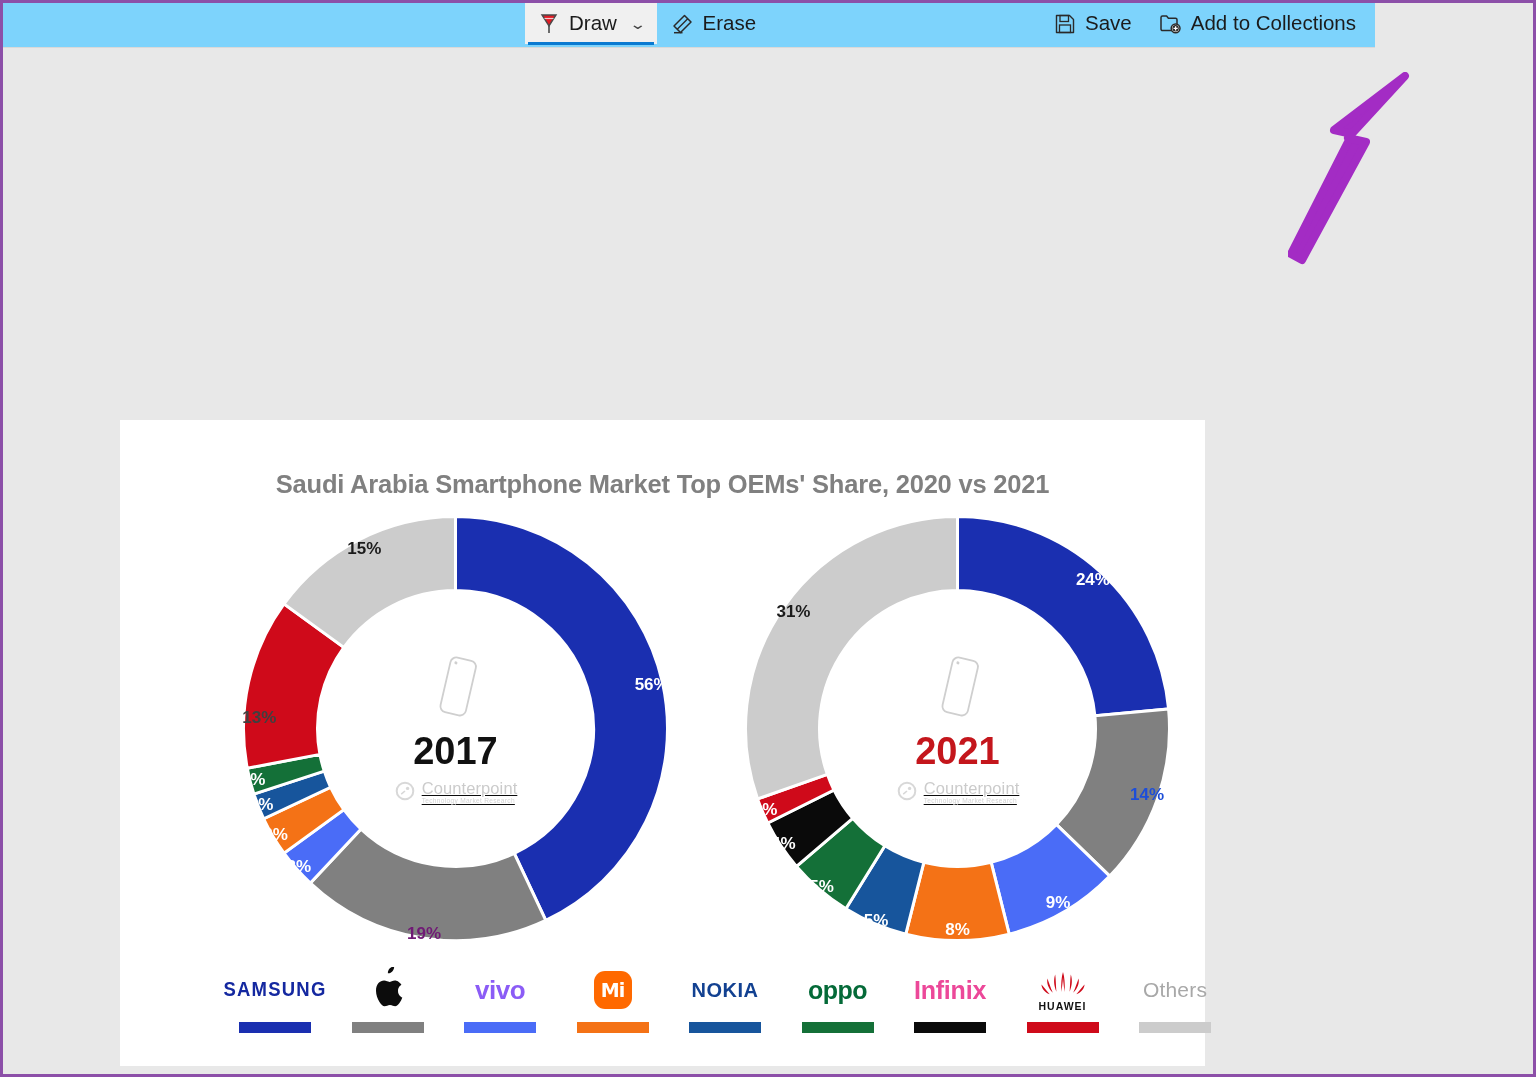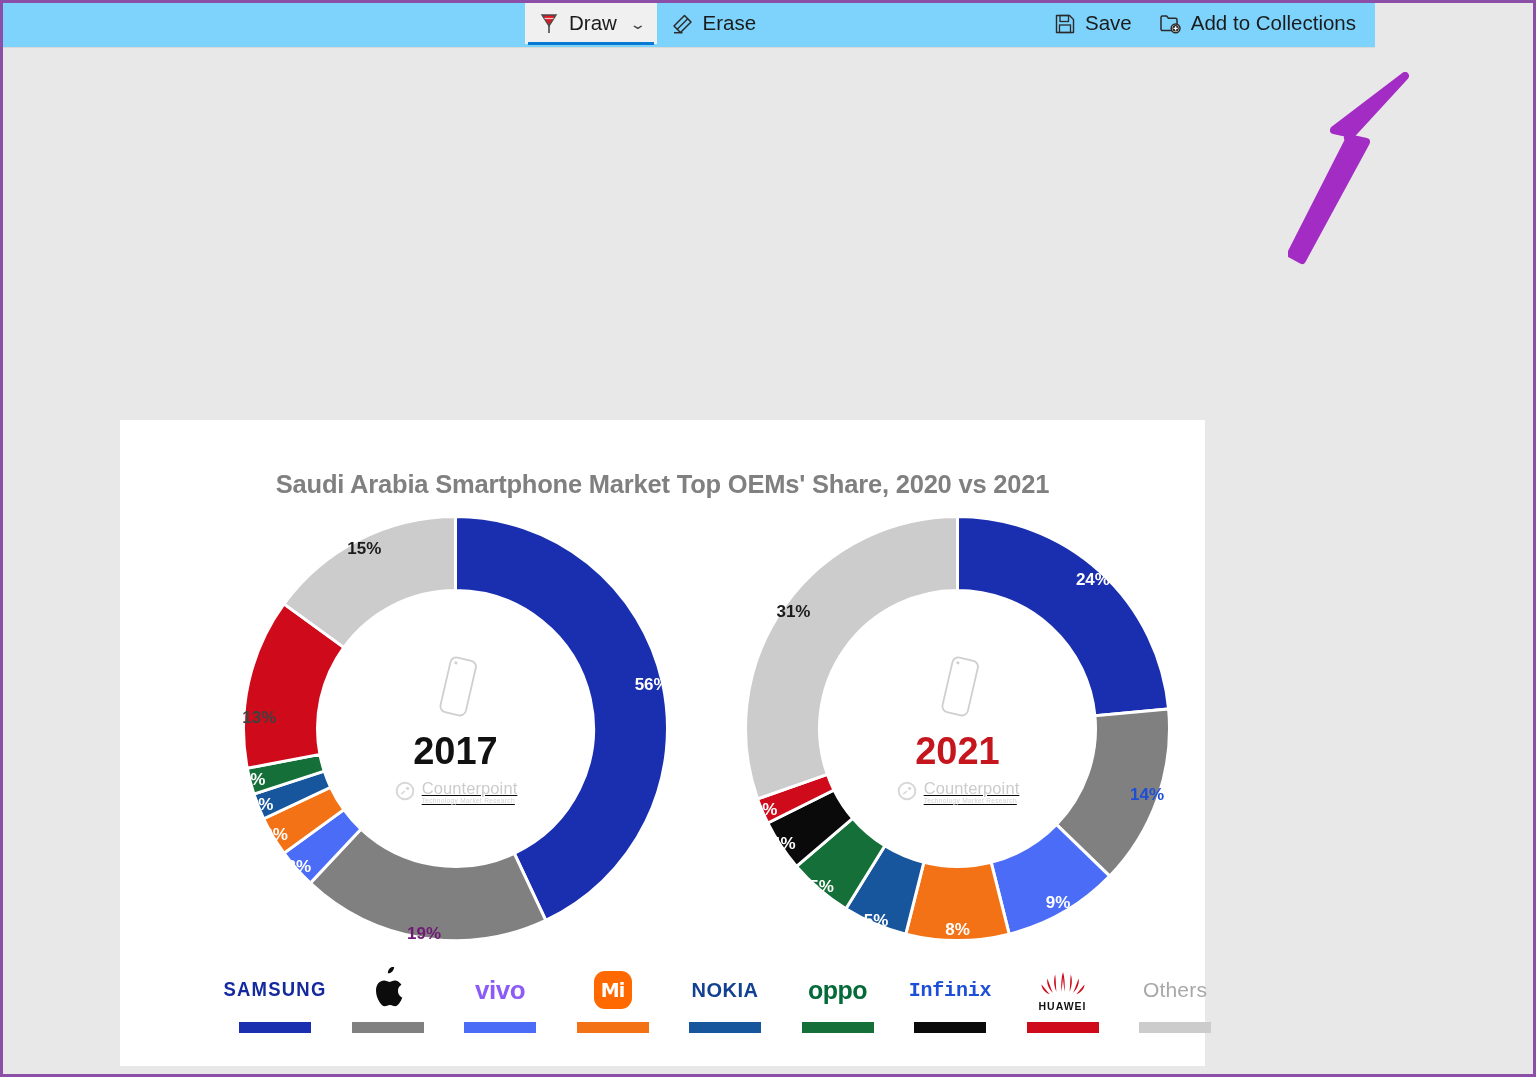--- a/index.html
+++ b/index.html
@@ -178,21 +178,21 @@
   .lg-vivo {
     font-size: 26px; font-weight: bold; color: #8b5cf6; letter-spacing: -0.5px;
   }
   .lg-nokia {
     font-size: 20px; font-weight: bold; color: #124191; letter-spacing: 0.5px;
   }
   .lg-oppo {
     font-size: 25px; font-weight: bold; color: #046a38; letter-spacing: -0.5px;
   }
   .lg-infinix {
-    font-size: 20px; font-weight: bold; color: #1d4ed8; letter-spacing: -0.2px; font-family: Liberation Mono, monospace;
+    font-size: 25px; font-weight: bold; color: #ec4899; letter-spacing: -0.2px;
   }
   .lg-others {
     font-size: 21px; color: #a8a8a8; letter-spacing: 0.2px;
   }
   .lg-huawei-text {
     font-size: 10.5px; font-weight: bold; color: #111; letter-spacing: 1px;
     margin-top: 1px;
   }
   .lg-mi-box {
     width: 38px; height: 38px; border-radius: 11px;

